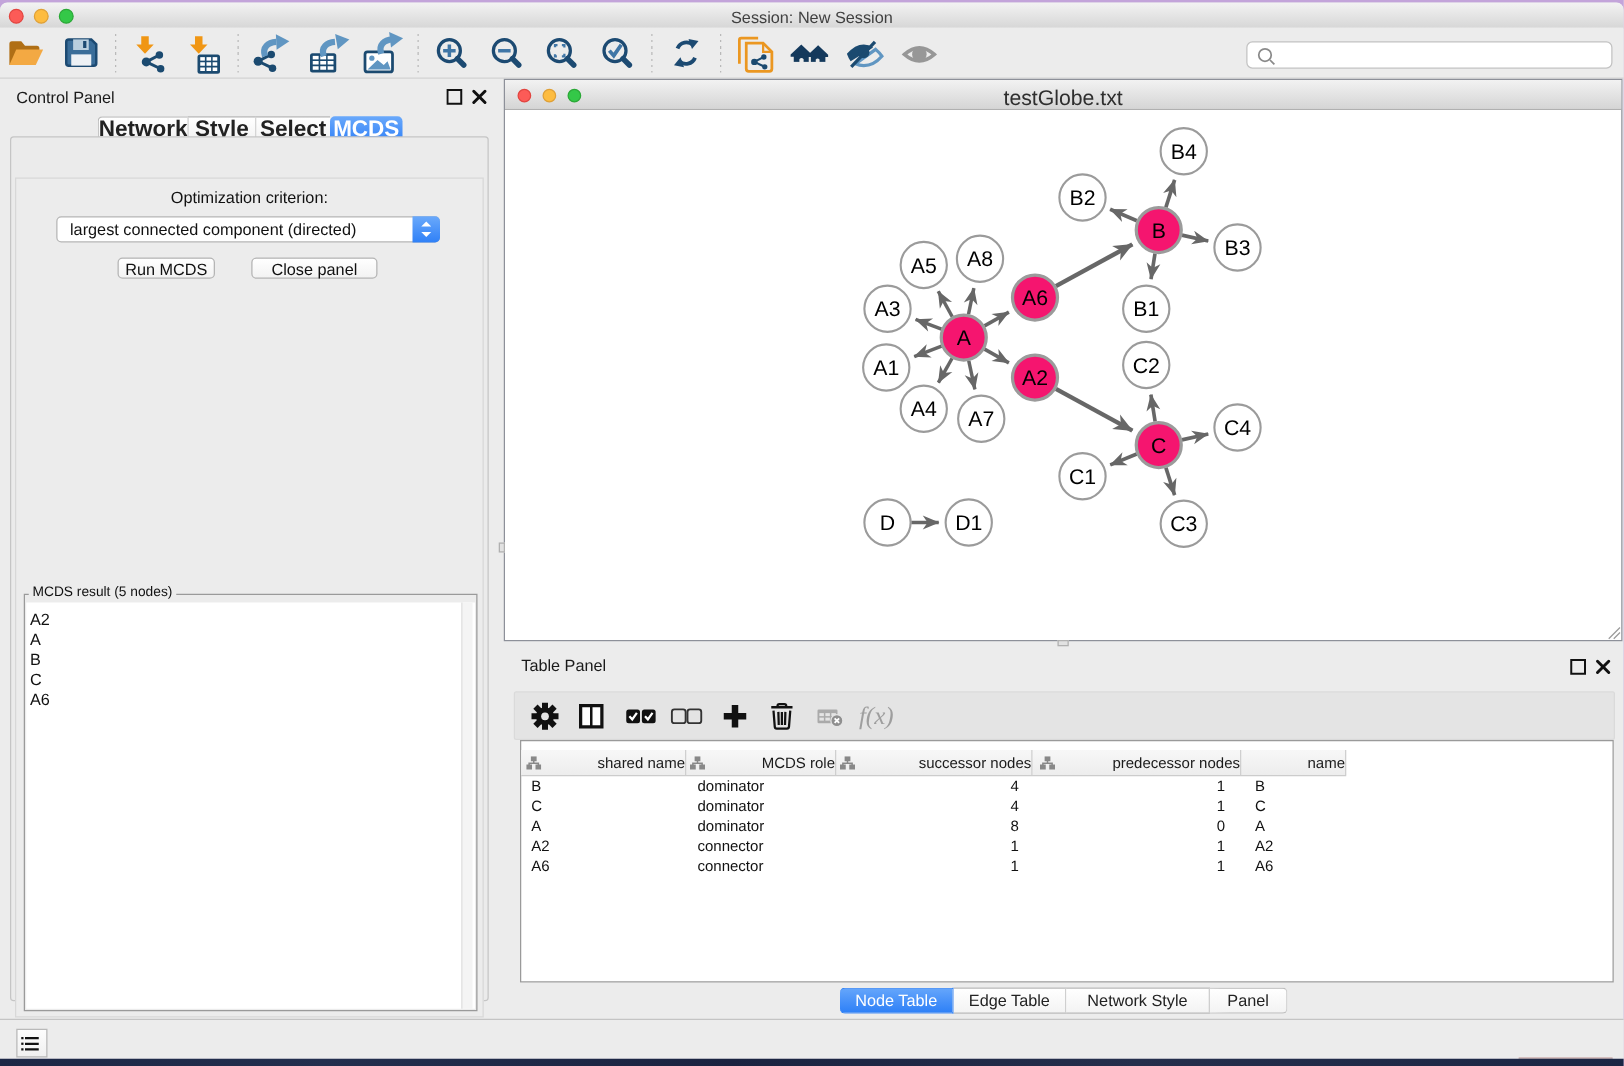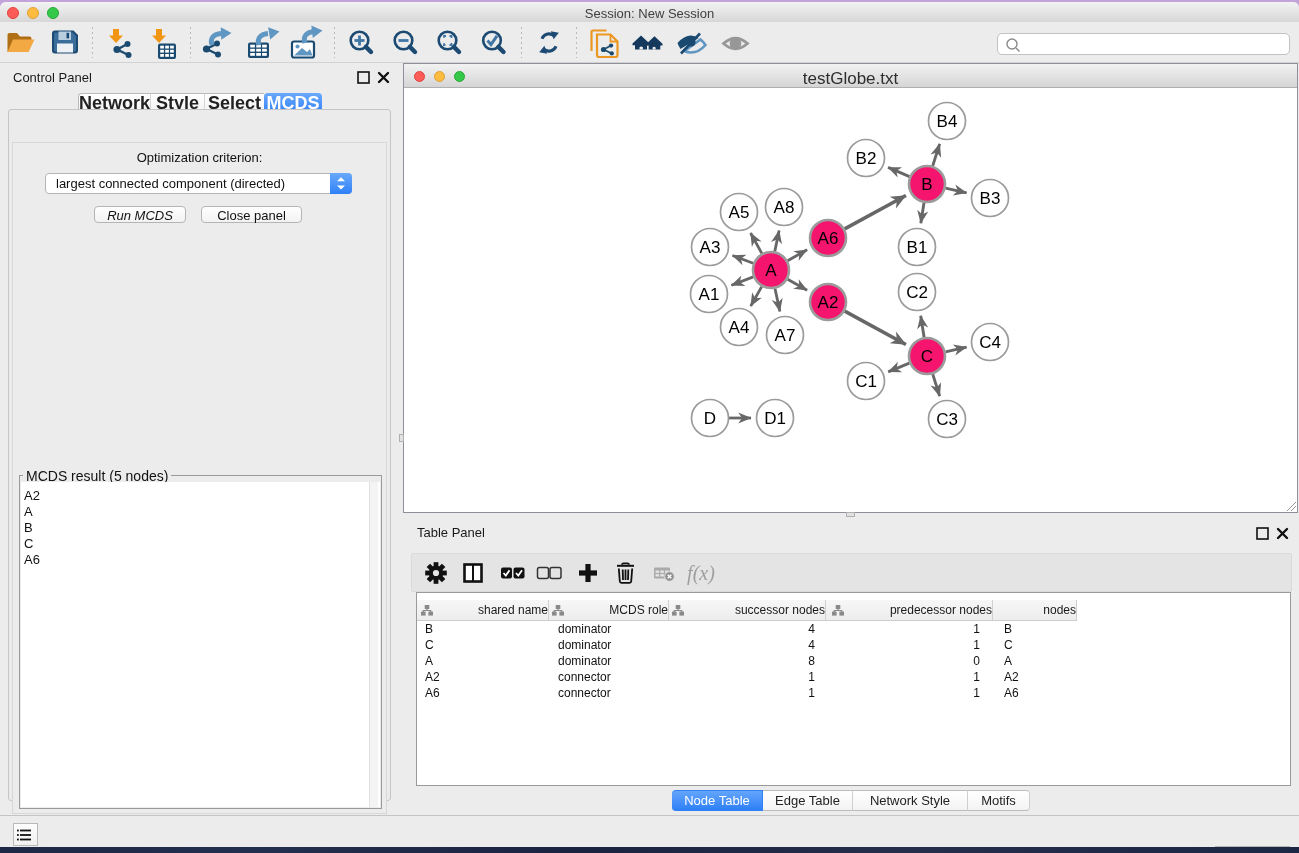--- a/index.html
+++ b/index.html
@@ -42,21 +42,21 @@
   background:#fff; border:1px solid #b5b5b5; border-radius:4px; font-size:13px;
   color:#111; line-height:19px; padding-left:10px; }
 #ddbtn { position:absolute; right:-1px; top:-1px; width:22px; height:21px;
   background:linear-gradient(#6aa9fb,#2f80f7); border-radius:0 4px 4px 0; }
 .btn { position:absolute; height:17px; background:linear-gradient(#ffffff,#f2f2f2);
   border:1px solid #b5b5b5; border-radius:4px; font-size:13px; color:#111;
   text-align:center; line-height:17px; }
 #groupbox { position:absolute; left:6px; top:332px; width:363px; height:334px;
   border:1px solid #9a9a9a; }
 #groupbox .glabel { position:absolute; left:3px; top:-8px; background:#ececec;
-  padding:0 3px; font-size:14px; color:#111; }
+  padding:0 3px; font-size:11px; color:#111; }
 #mcdslist { position:absolute; left:1px; top:6px; width:359px; height:325px;
   background:#fff; font-size:13px; color:#111; padding:6px 0 0 3px; line-height:16px; }
 #mcdslist .sb { position:absolute; right:2px; top:0; width:9px; height:100%; background:#f4f4f4;
   border-left:1px solid #e0e0e0; }
 
 #statusbar { position:absolute; left:0; top:813px; width:100%; height:32px;
   border-top:1px solid #c4c4c4; background:#ececec; }
 #navstrip { position:absolute; left:0; top:845px; width:100%; height:6px;
   background:linear-gradient(90deg,#1c2745,#232f4e 20%,#1a2340 45%,#252f4c 70%,#1b2644); }
 .sbtn { position:absolute; background:linear-gradient(#fdfdfd,#f0f0f0); border:1px solid #b9b9b9; }
@@ -259,21 +259,21 @@
     <div id="cp-inner">
       <div id="optlabel">Optimization criterion:</div>
       <div id="dropdown">largest connected component (directed)
         <div id="ddbtn">
           <svg width="22" height="21" viewBox="0 0 22 21">
             <path d="M7 8.2 L11 4.2 L15 8.2 Z" fill="#fff"></path>
             <path d="M7 12.6 L11 16.6 L15 12.6 Z" fill="#fff"></path>
           </svg>
         </div>
       </div>
-      <div class="btn" style="left:81px; top:63px; width:92px;font-style:italic;">Run MCDS</div>
+      <div class="btn" style="left:81px; top:63px; width:78px;">Run MCDS</div>
       <div class="btn" style="left:188px; top:63px; width:101px;">Close panel</div>
       <div id="groupbox">
         <div class="glabel">MCDS result (5 nodes)</div>
         <div id="mcdslist">A2<br>A<br>B<br>C<br>A6
           <div class="sb"></div>
         </div>
       </div>
     </div>
   </div>
 
@@ -473,21 +473,21 @@
             <rect x="4.3" y="0.6" width="3.4" height="2.8" fill="#898989"></rect>
             <rect x="0.6" y="7.2" width="3.4" height="2.8" fill="#898989"></rect>
             <rect x="8" y="7.2" width="3.4" height="2.8" fill="#898989"></rect>
             <path d="M6 3.4 V5.5 M2.3 7.2 V5.5 H9.7 V7.2"></path>
           </g>
         </svg>
       <div class="th" style="left:0; width:132px;">&nbsp;&nbsp;&nbsp;shared name</div>
       <div class="th" style="left:132px; width:120px;">&nbsp;&nbsp;&nbsp;MCDS role</div>
       <div class="th" style="left:252px; width:157px;">&nbsp;&nbsp;&nbsp;successor nodes</div>
       <div class="th" style="left:409px; width:167px;">&nbsp;&nbsp;&nbsp;predecessor nodes</div>
-      <div class="th" style="left:576px; width:84px; border-right:1px solid #cfcfcf;">nodes</div>
+      <div class="th" style="left:576px; width:84px; border-right:1px solid #cfcfcf;">name</div>
     </div>
     <div id="tbody">
       <div class="td" style="left:8px; top:28px;">B</div>
         <div class="td" style="left:141px; top:28px;">dominator</div>
         <div class="td" style="left:338px; top:28px; width:60px; text-align:right;">4</div>
         <div class="td" style="left:503px; top:28px; width:60px; text-align:right;">1</div>
         <div class="td" style="left:587px; top:28px;">B</div>
       <div class="td" style="left:8px; top:44px;">C</div>
         <div class="td" style="left:141px; top:44px;">dominator</div>
         <div class="td" style="left:338px; top:44px; width:60px; text-align:right;">4</div>
@@ -507,15 +507,15 @@
         <div class="td" style="left:141px; top:92px;">connector</div>
         <div class="td" style="left:338px; top:92px; width:60px; text-align:right;">1</div>
         <div class="td" style="left:503px; top:92px; width:60px; text-align:right;">1</div>
         <div class="td" style="left:587px; top:92px;">A6</div>
     </div>
   </div>
   <div id="bt">
     <div class="btab sel" style="width:91px">Node Table</div>
     <div class="btab" style="width:90px">Edge Table</div>
     <div class="btab" style="width:115px">Network Style</div>
-    <div class="btab last" style="width:62px">Motifs</div>
+    <div class="btab last" style="width:62px">Panel</div>
   </div>
 </div>
 
 </body></html>

